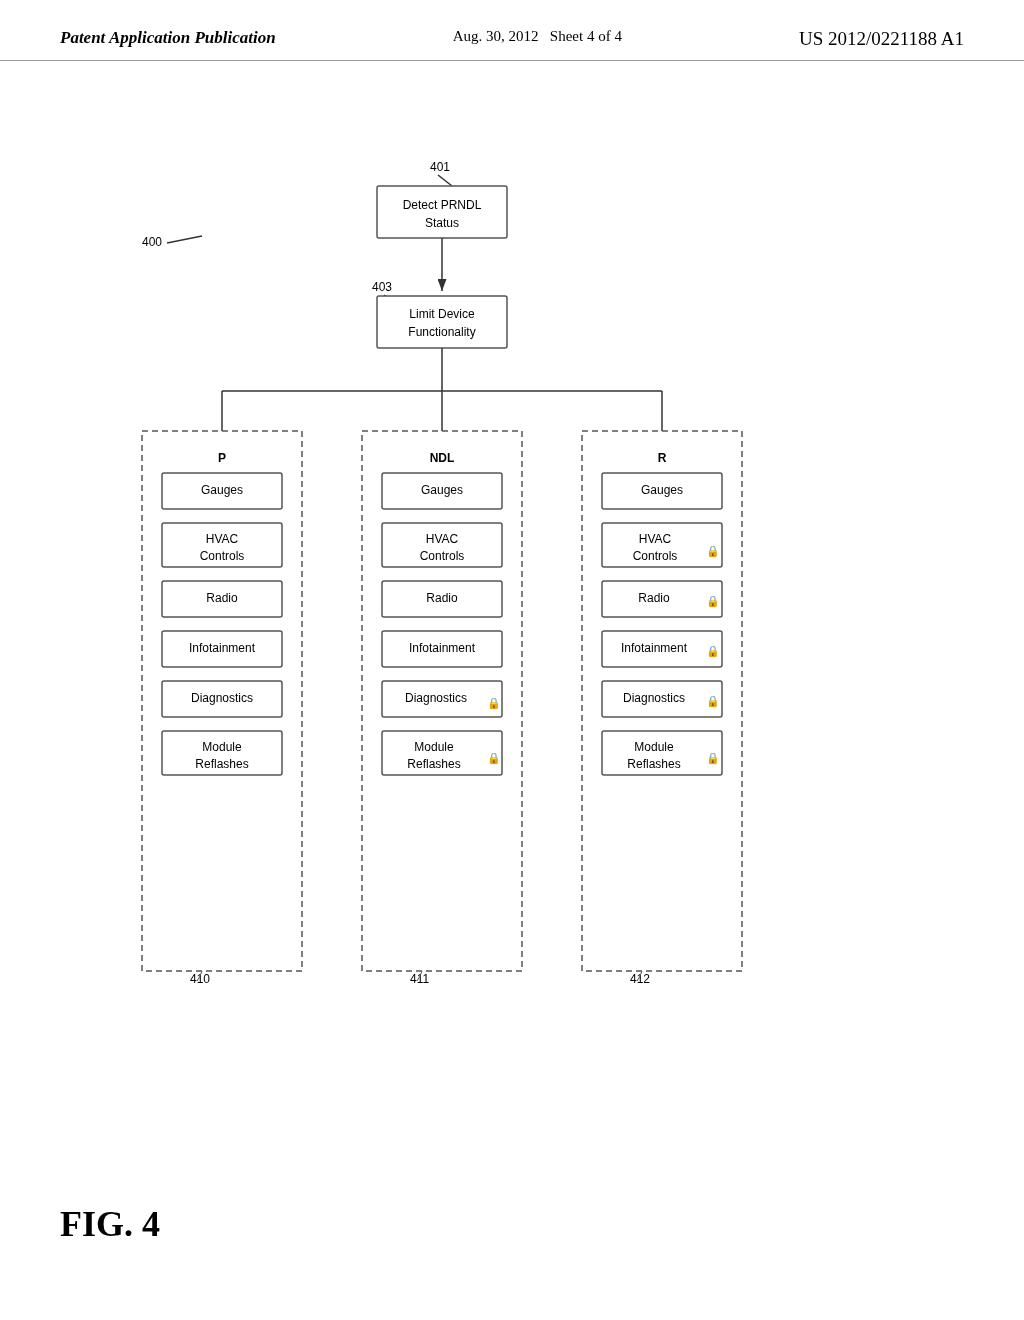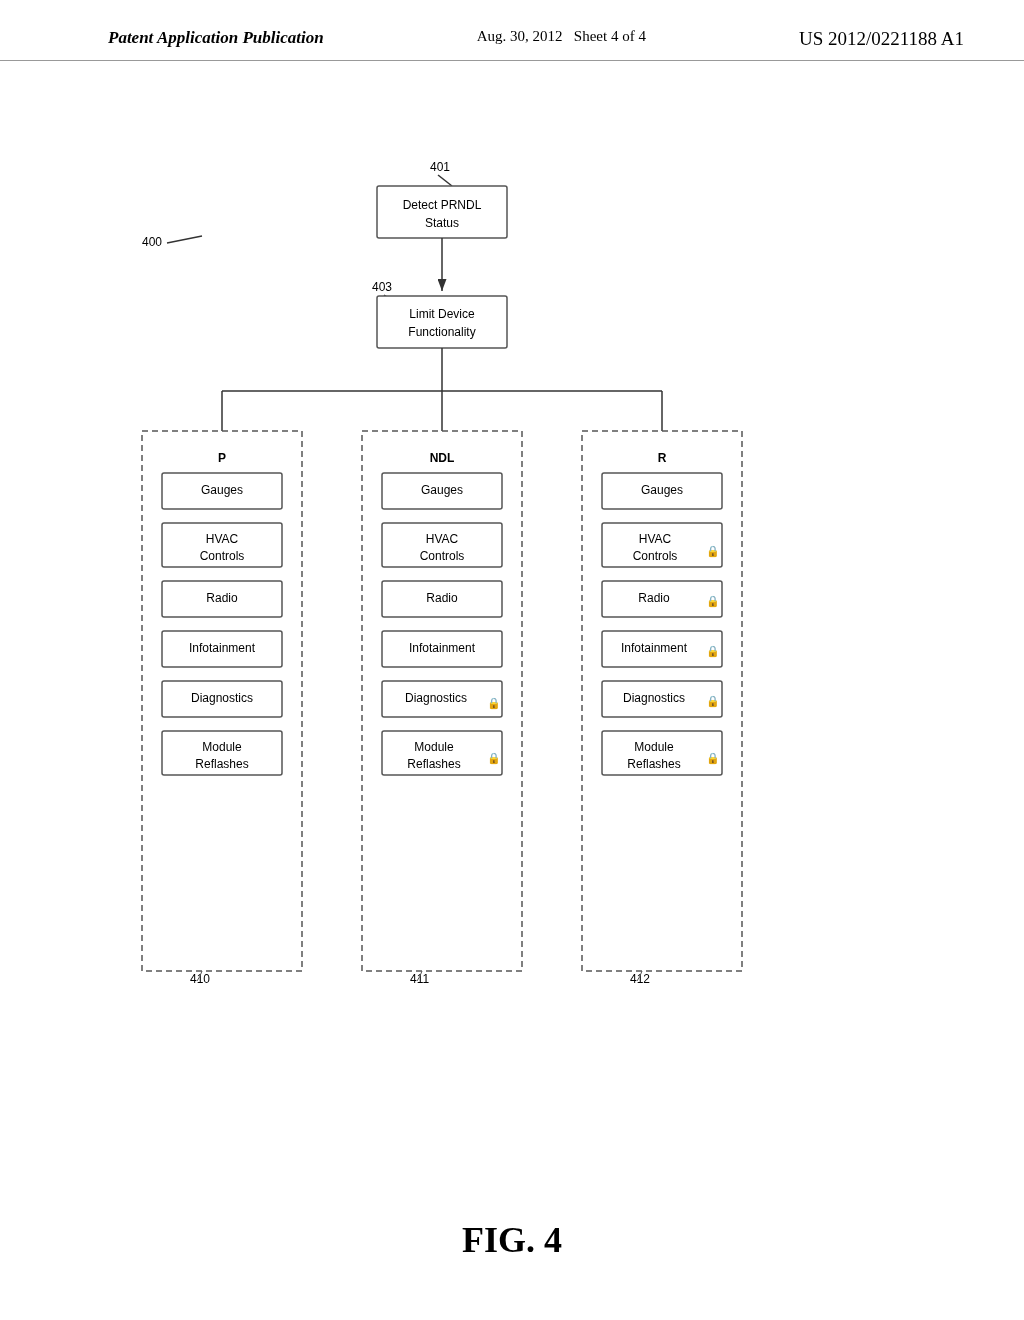--- a/index.html
+++ b/index.html
@@ -17,44 +17,42 @@
       display: flex;
       justify-content: space-between;
       align-items: flex-start;
       padding: 28px 60px 10px 60px;
       border-bottom: 1px solid #999;
     }
     .patent-header-title {
       font-size: 17px;
       font-weight: bold;
       font-style: italic;
-      margin-left: 48px;
     }
     .patent-header-date {
       font-size: 15px;
       text-align: center;
     }
     .patent-header-num {
       font-size: 19px;
       text-align: right;
     }
 
     
     .diagram-area {
       position: relative;
       width: 100%;
       padding: 30px 60px;
     }
 
     
     .fig-number {
-      text-align: center;
       font-size: 36px;
       font-weight: bold;
-      margin-top: 28px;
+      margin-top: 12px;
     }
 
     
     .diagram-svg {
       display: block;
       margin: 0 auto;
     }
 
     .box-rect {
       fill: white;

